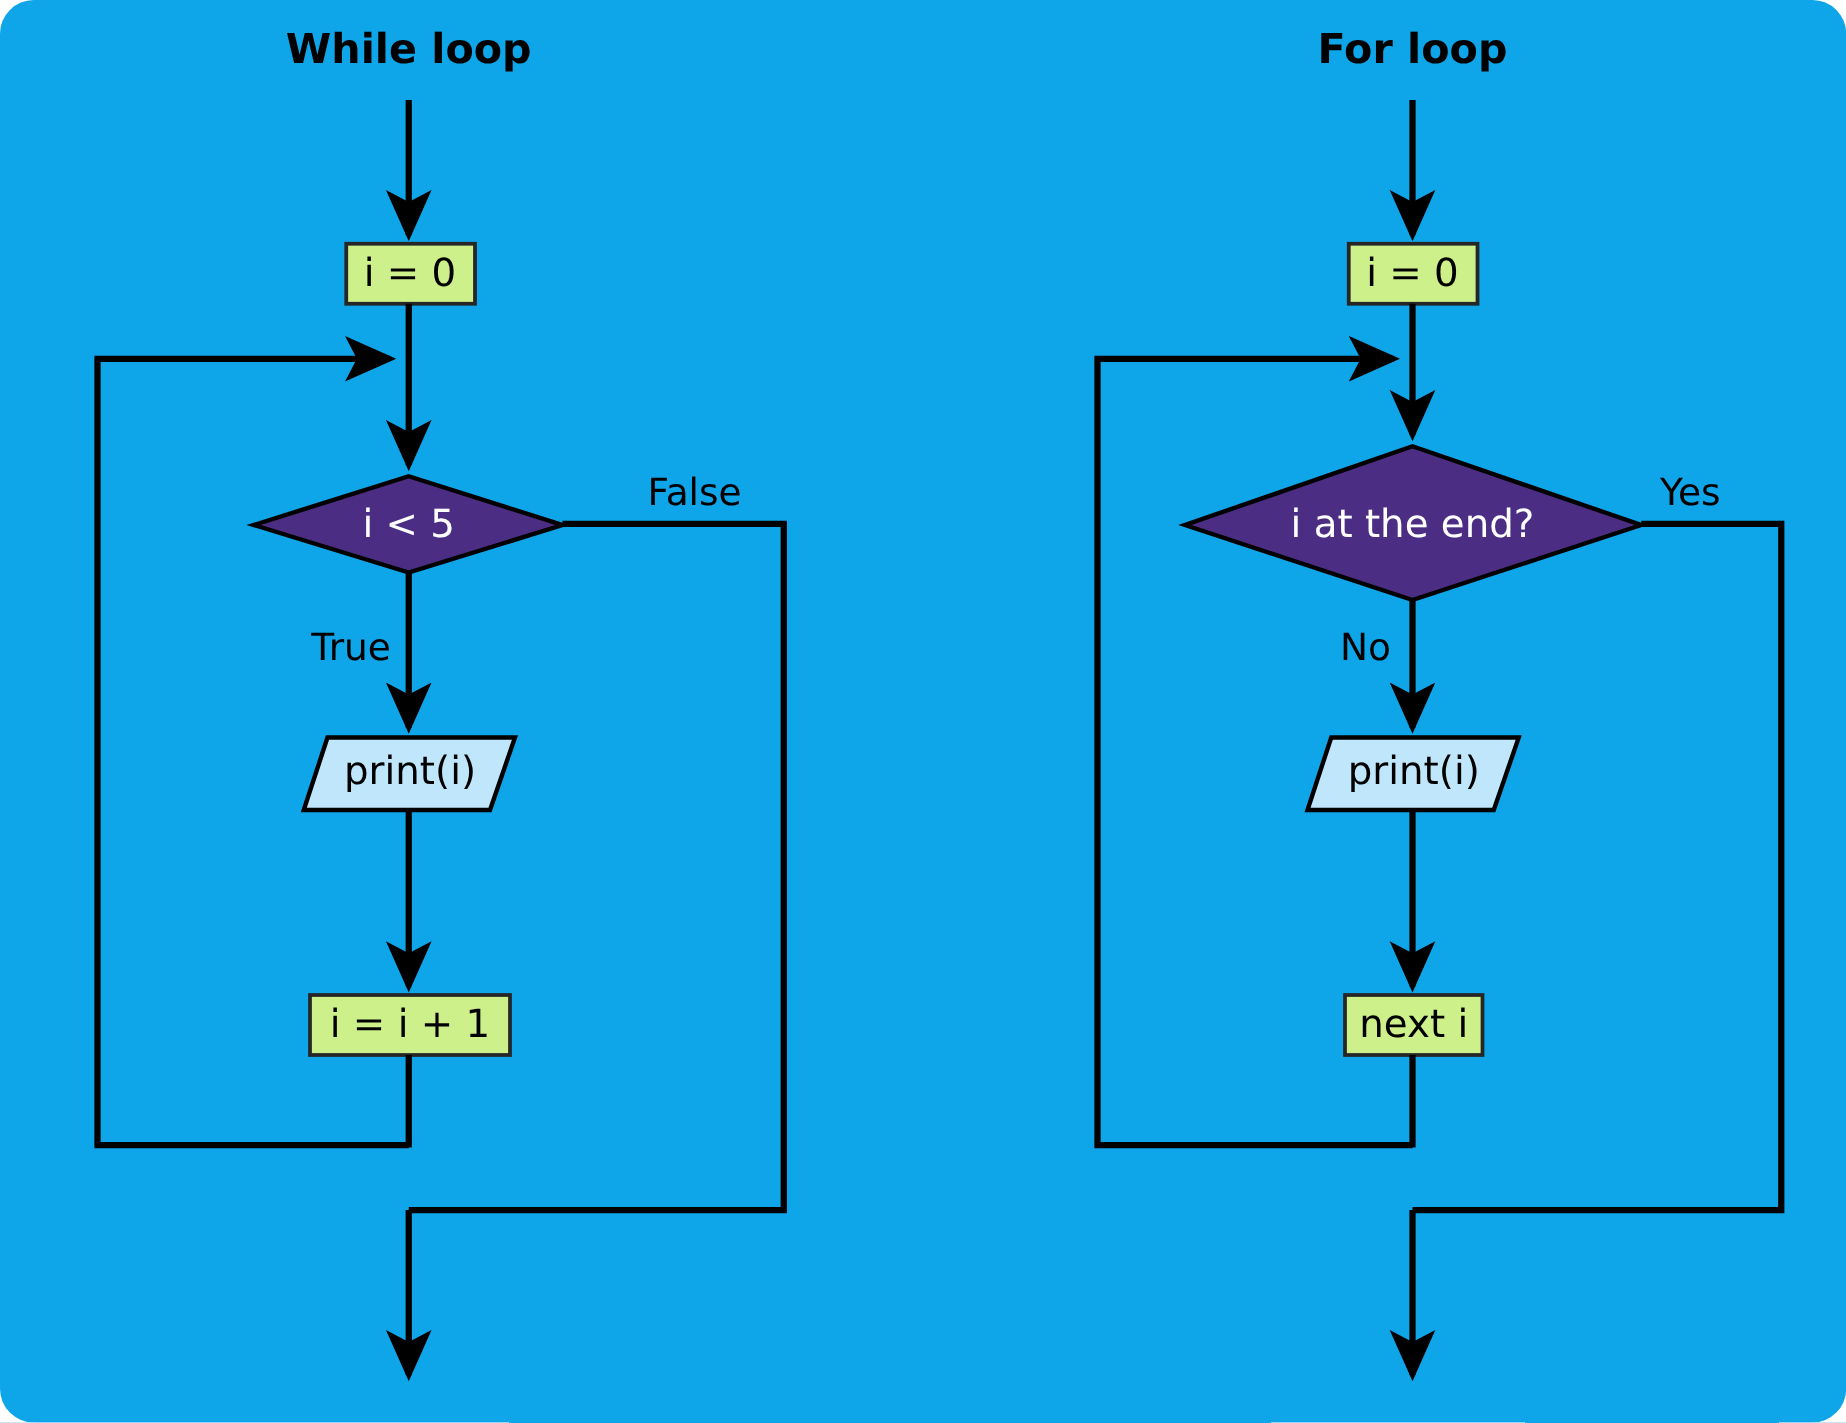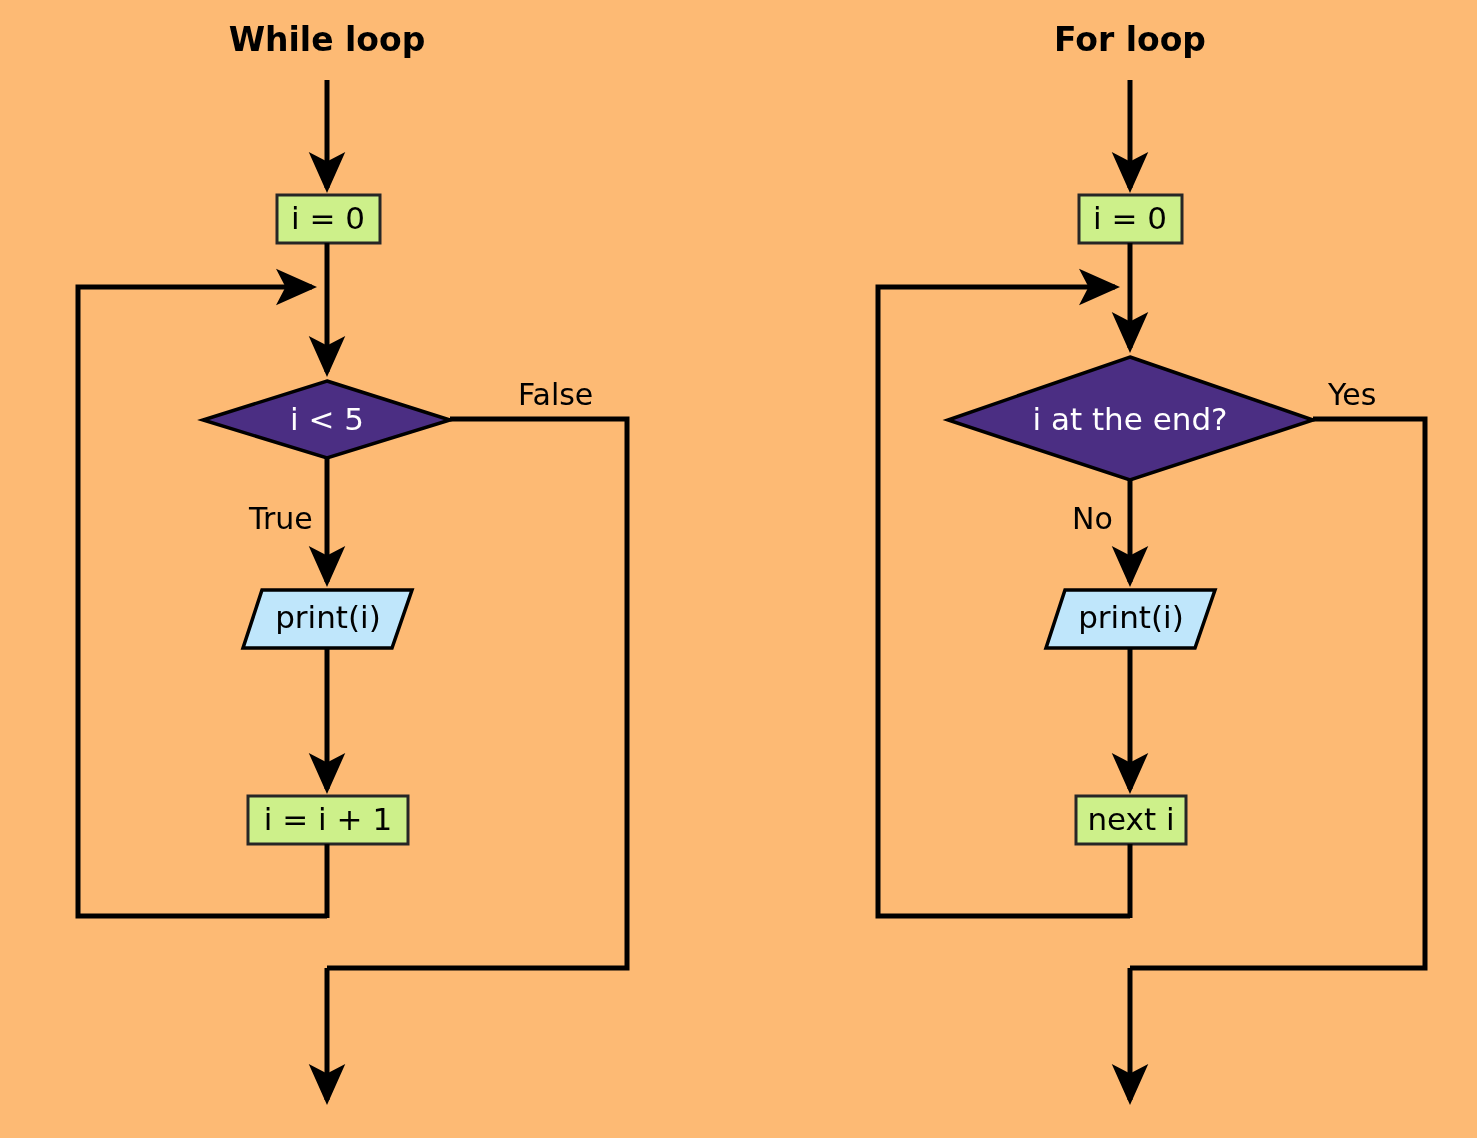--- a/index.html
+++ b/index.html
@@ -10,21 +10,22 @@
   body {
     width: 1477px;
     height: 1138px;
     overflow: hidden;
     font-family: "DejaVu Sans", sans-serif;
   }
   #flow-root {
     position: relative;
     width: 1477px;
     height: 1138px;
-    background: #fdba74;
+    background: #0ea5e9;
+    border-radius: 27px;
   }
   svg.flow-canvas {
     display: block;
     width: 1477px;
     height: 1138px;
   }
   .edge-line {
     stroke: #000000;
     stroke-width: 5;
     fill: none;

